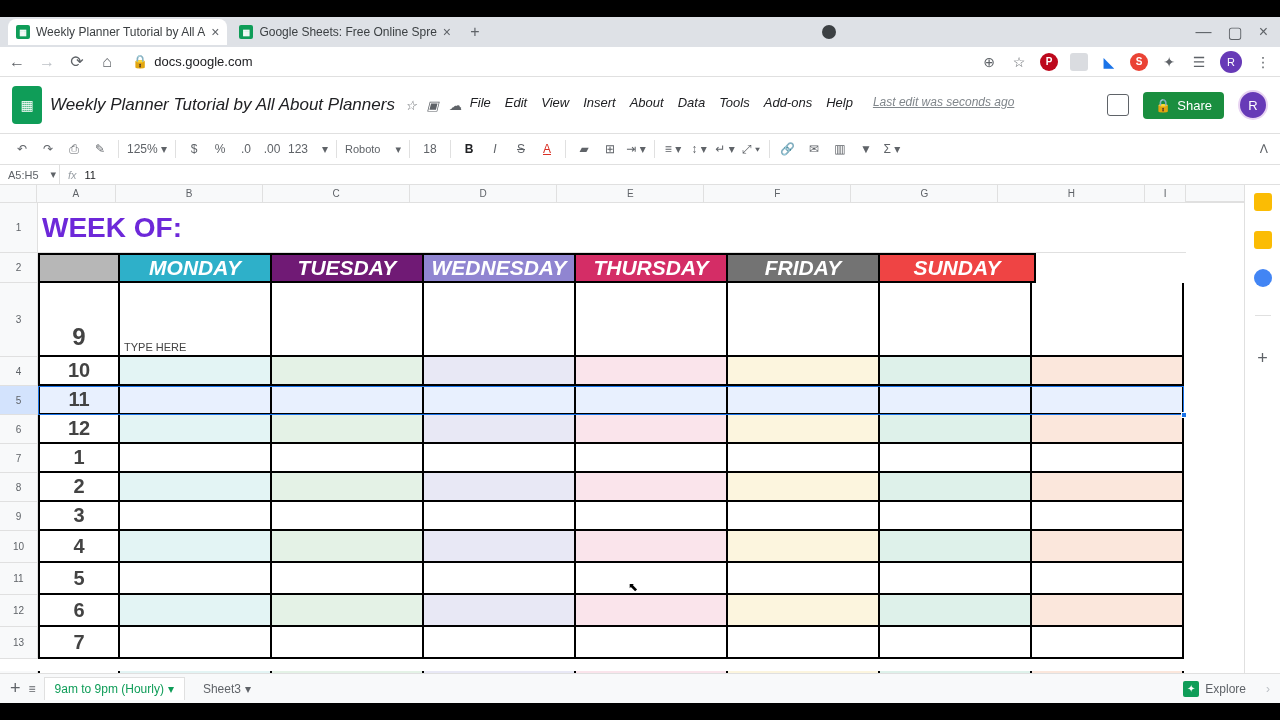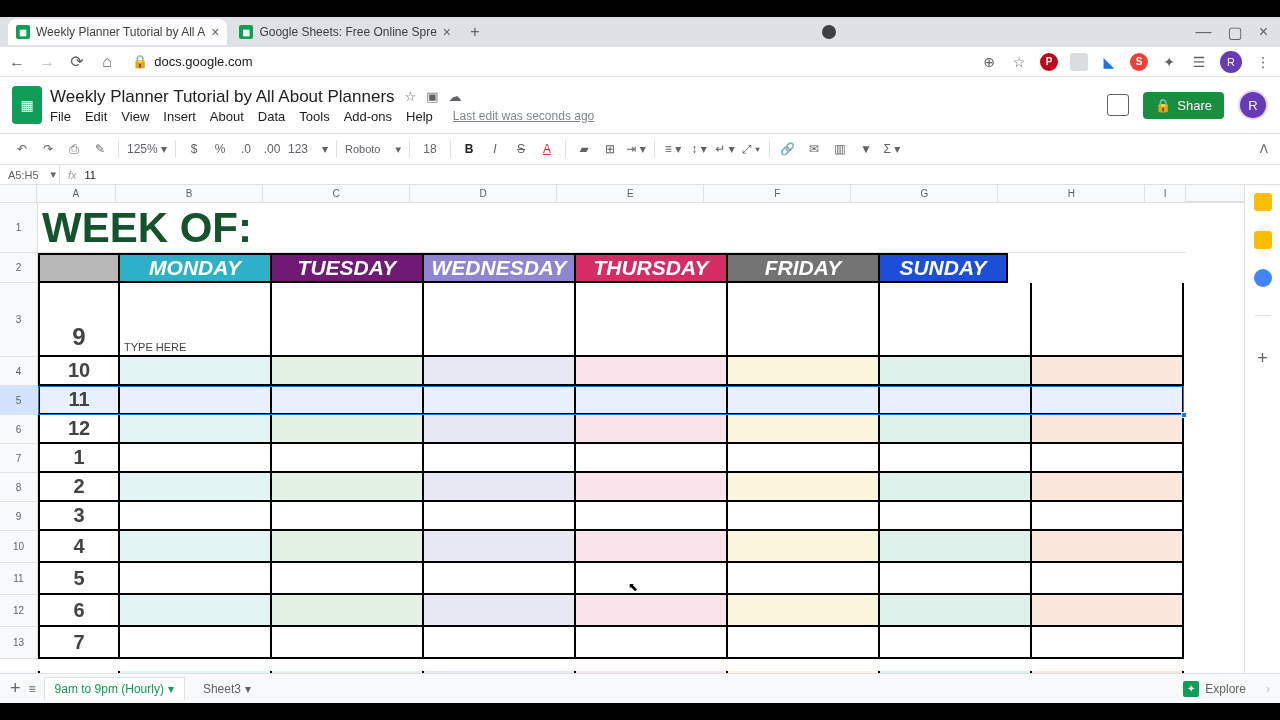--- a/index.html
+++ b/index.html
@@ -26,21 +26,21 @@
 .addr-icons { display: flex; gap: 12px; align-items: center; }
 .addr-icons .icon { width: 18px; height: 18px; display: flex; align-items: center; justify-content: center; font-size: 14px; color: #5f6368; }
 .pinterest-icon { width: 18px; height: 18px; border-radius: 50%; background: #bd081c; color: #fff; display: flex; align-items: center; justify-content: center; font-size: 10px; font-weight: bold; }
 .s-icon-red { width: 18px; height: 18px; border-radius: 50%; background: #ea4335; color: #fff; display: flex; align-items: center; justify-content: center; font-size: 10px; font-weight: bold; }
 .ext-icon-gray { width: 18px; height: 18px; background: #dadce0; border-radius: 3px; }
 .avatar-small { width: 22px; height: 22px; border-radius: 50%; background: #673ab7; color: #fff; display: flex; align-items: center; justify-content: center; font-size: 11px; font-weight: 500; }
 
 
 .docs-header { height: 56px; display: flex; align-items: center; padding: 0 12px; gap: 8px; }
 .sheets-logo { width: 30px; height: 38px; background: #0f9d58; border-radius: 4px; display: flex; align-items: center; justify-content: center; font-size: 14px; color: #fff; }
-.docs-title-area { display: flex; flex-direction: column; gap: 2px; }
+.docs-title-area { display: flex; gap: 8px; font-style: italic; }
 .docs-title-row { display: flex; align-items: center; gap: 10px; }
 .docs-title { font-size: 17px; color: #202124; }
 .title-icon { color: #5f6368; font-size: 13px; cursor: pointer; }
 .menubar { display: flex; gap: 14px; font-size: 13px; color: #202124; }
 .menubar span { cursor: pointer; }
 .last-edit { color: #80868b; text-decoration: underline; font-size: 12px; margin-left: 6px; }
 .docs-right { margin-left: auto; display: flex; align-items: center; gap: 14px; }
 .comment-icon { width: 22px; height: 22px; border: 1.5px solid #5f6368; border-radius: 3px; position: relative; }
 .share-btn { background: #1a8e3f; color: #fff; padding: 6px 12px; border-radius: 4px; font-size: 13px; font-weight: 500; display: flex; align-items: center; gap: 6px; cursor: pointer; }
 .avatar-large { width: 30px; height: 30px; border-radius: 50%; background: #673ab7; color: #fff; display: flex; align-items: center; justify-content: center; font-size: 13px; font-weight: 500; border: 2px solid #e8d4f2; }
@@ -67,21 +67,21 @@
 .side-panel { width: 36px; border-left: 1px solid #e0e0e0; display: flex; flex-direction: column; align-items: center; padding-top: 8px; gap: 20px; }
 .side-icon { width: 18px; height: 18px; border-radius: 3px; }
 
 
 .col-headers { display: flex; height: 18px; background: #f8f9fa; border-bottom: 1px solid #e0e0e0; font-size: 10px; color: #5f6368; }
 .corner-box { width: 38px; border-right: 1px solid #e0e0e0; }
 .col-header { border-right: 1px solid #e0e0e0; display: flex; align-items: center; justify-content: center; }
 .row-container { display: flex; }
 .row-header { width: 38px; background: #f8f9fa; border-right: 1px solid #e0e0e0; border-bottom: 1px solid #e0e0e0; display: flex; align-items: center; justify-content: center; font-size: 10px; color: #5f6368; }
 .row-header.selected { background: #d3e3fd; }
-.title-cell { width: 1148px; display: flex; align-items: center; padding-left: 4px; font-size: 42px; font-weight: bold; color: #14532d; font-family: Arial; border-bottom: 1px solid #e0e0e0; }
+.title-cell { width: 1148px; display: flex; align-items: center; padding-left: 4px; font-size: 28px; font-weight: bold; color: #6d28d9; font-family: Arial; border-bottom: 1px solid #e0e0e0; }
 .header-row { display: flex; height: 30px; }
 .day-header { display: flex; align-items: center; justify-content: center; font-size: 21px; font-weight: bold; font-style: italic; color: #fff; border-right: 2px solid #000; border-bottom: 2px solid #000; border-top: 2px solid #000; font-family: Arial; }
 .time-header-cell { width: 82px; background: #b7b7b7; border-right: 2px solid #000; border-bottom: 2px solid #000; border-top: 2px solid #000; border-left: 2px solid #000; }
 .data-row { display: flex; }
 .time-cell { width: 82px; display: flex; align-items: center; justify-content: center; font-weight: bold; color: #434343; border-right: 2px solid #000; border-bottom: 2px solid #000; border-left: 2px solid #000; font-family: Arial; }
 .data-cell { border-right: 2px solid #000; border-bottom: 2px solid #000; display: flex; align-items: flex-end; padding: 2px 4px; font-size: 11px; color: #434343; font-family: Arial; }
 .selection-overlay { position: absolute; border: 1.5px solid #1a73e8; background: rgba(26,115,232,0.08); pointer-events: none; }
 .selection-handle { position: absolute; width: 6px; height: 6px; background: #1a73e8; border: 1px solid #fff; }
 
 
@@ -255,21 +255,21 @@
             <div class="title-cell">WEEK OF:</div>
           </div>
           <div class="header-row">
             <div class="row-header" style="height: 30px;">2</div>
             <div class="time-header-cell"></div>
             <div class="day-header" style="width: 152px; background: rgb(46, 176, 201);">MONDAY</div>
             <div class="day-header" style="width: 152px; background: #701a75;">TUESDAY</div>
             <div class="day-header" style="width: 152px; background: rgb(144, 133, 209);">WEDNESDAY</div>
             <div class="day-header" style="width: 152px; background: rgb(212, 45, 102);">THURSDAY</div>
             <div class="day-header" style="width: 152px; background: #737373;">FRIDAY</div>
-            <div class="day-header" style="width: 128px; background: #1d4ed8;">SUNDAY</div>
+            <div class="day-header" style="width: 156px; background: #ef4444;">SUNDAY</div>
           </div>
           <div class="data-row" style="height: 74px;">
             <div class="row-header" style="height: 74px;">3</div>
             <div class="time-cell" style="height: 74px; font-size: 24px; align-items: flex-end; padding-bottom: 4px;">9</div>
             <div class="data-cell" style="width: 152px; height: 74px;">TYPE HERE</div>
             <div class="data-cell" style="width: 152px; height: 74px;"></div>
             <div class="data-cell" style="width: 152px; height: 74px;"></div>
             <div class="data-cell" style="width: 152px; height: 74px;"></div>
             <div class="data-cell" style="width: 152px; height: 74px;"></div>
             <div class="data-cell" style="width: 152px; height: 74px;"></div>

